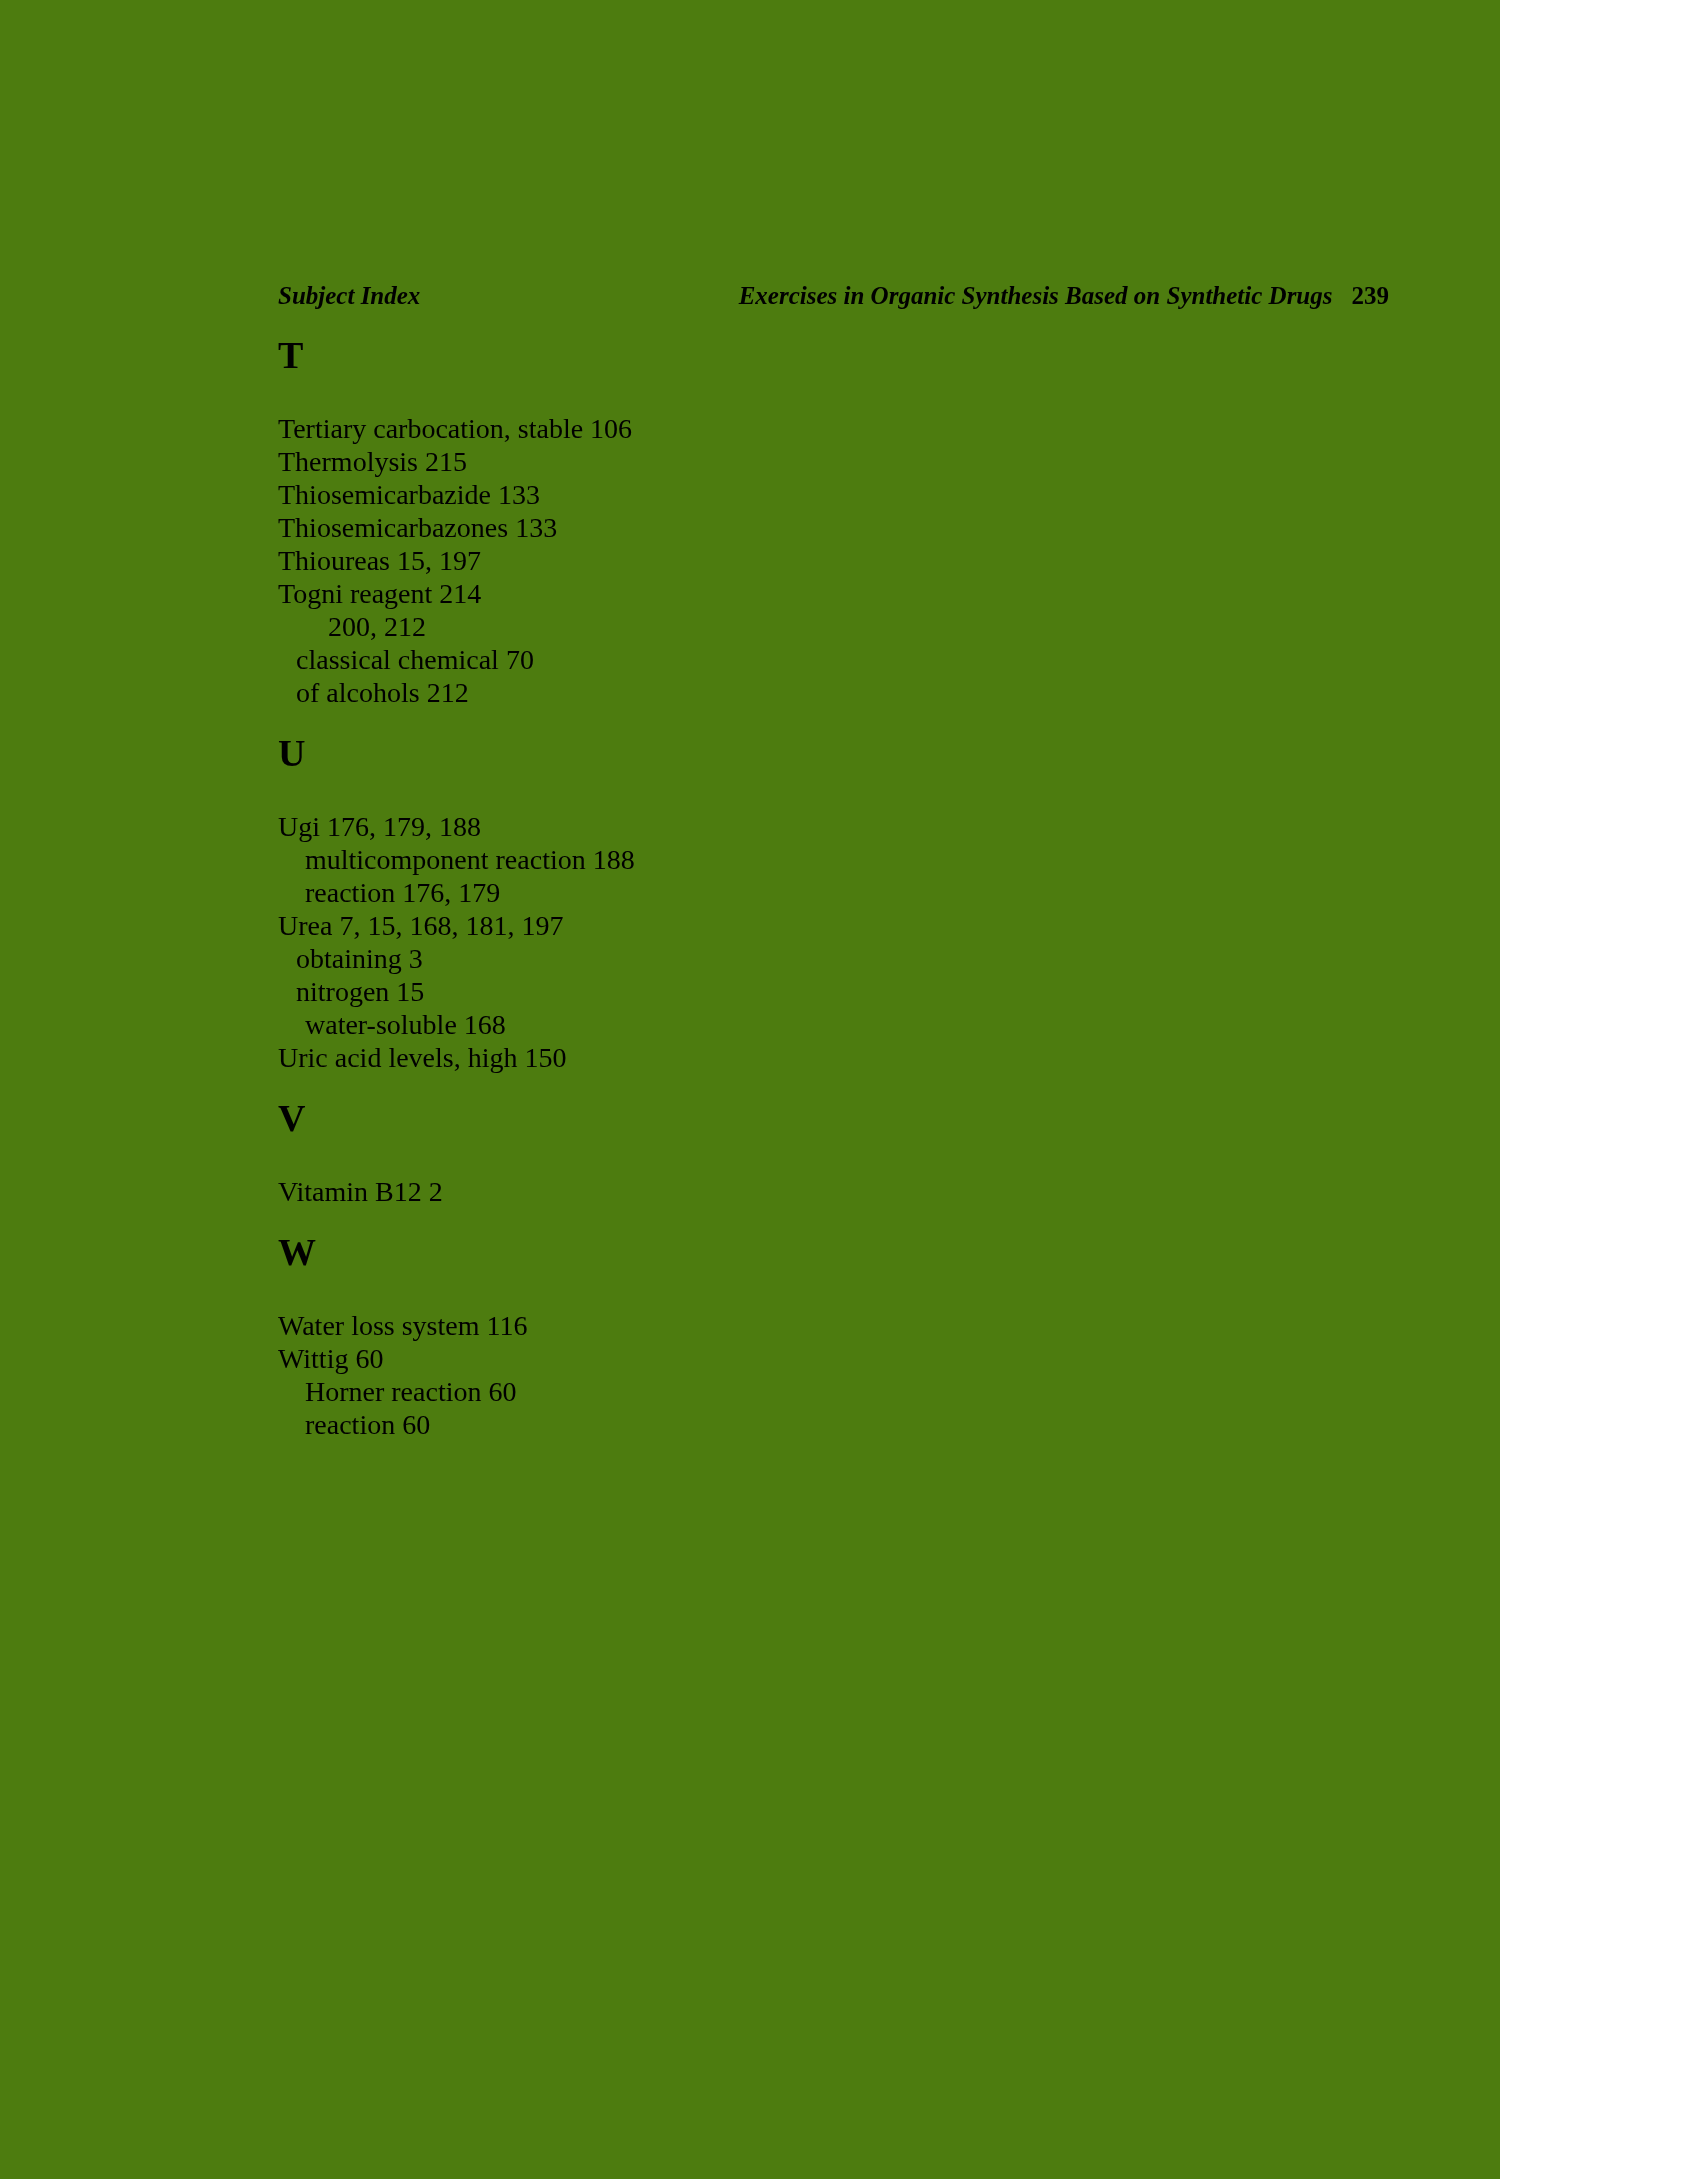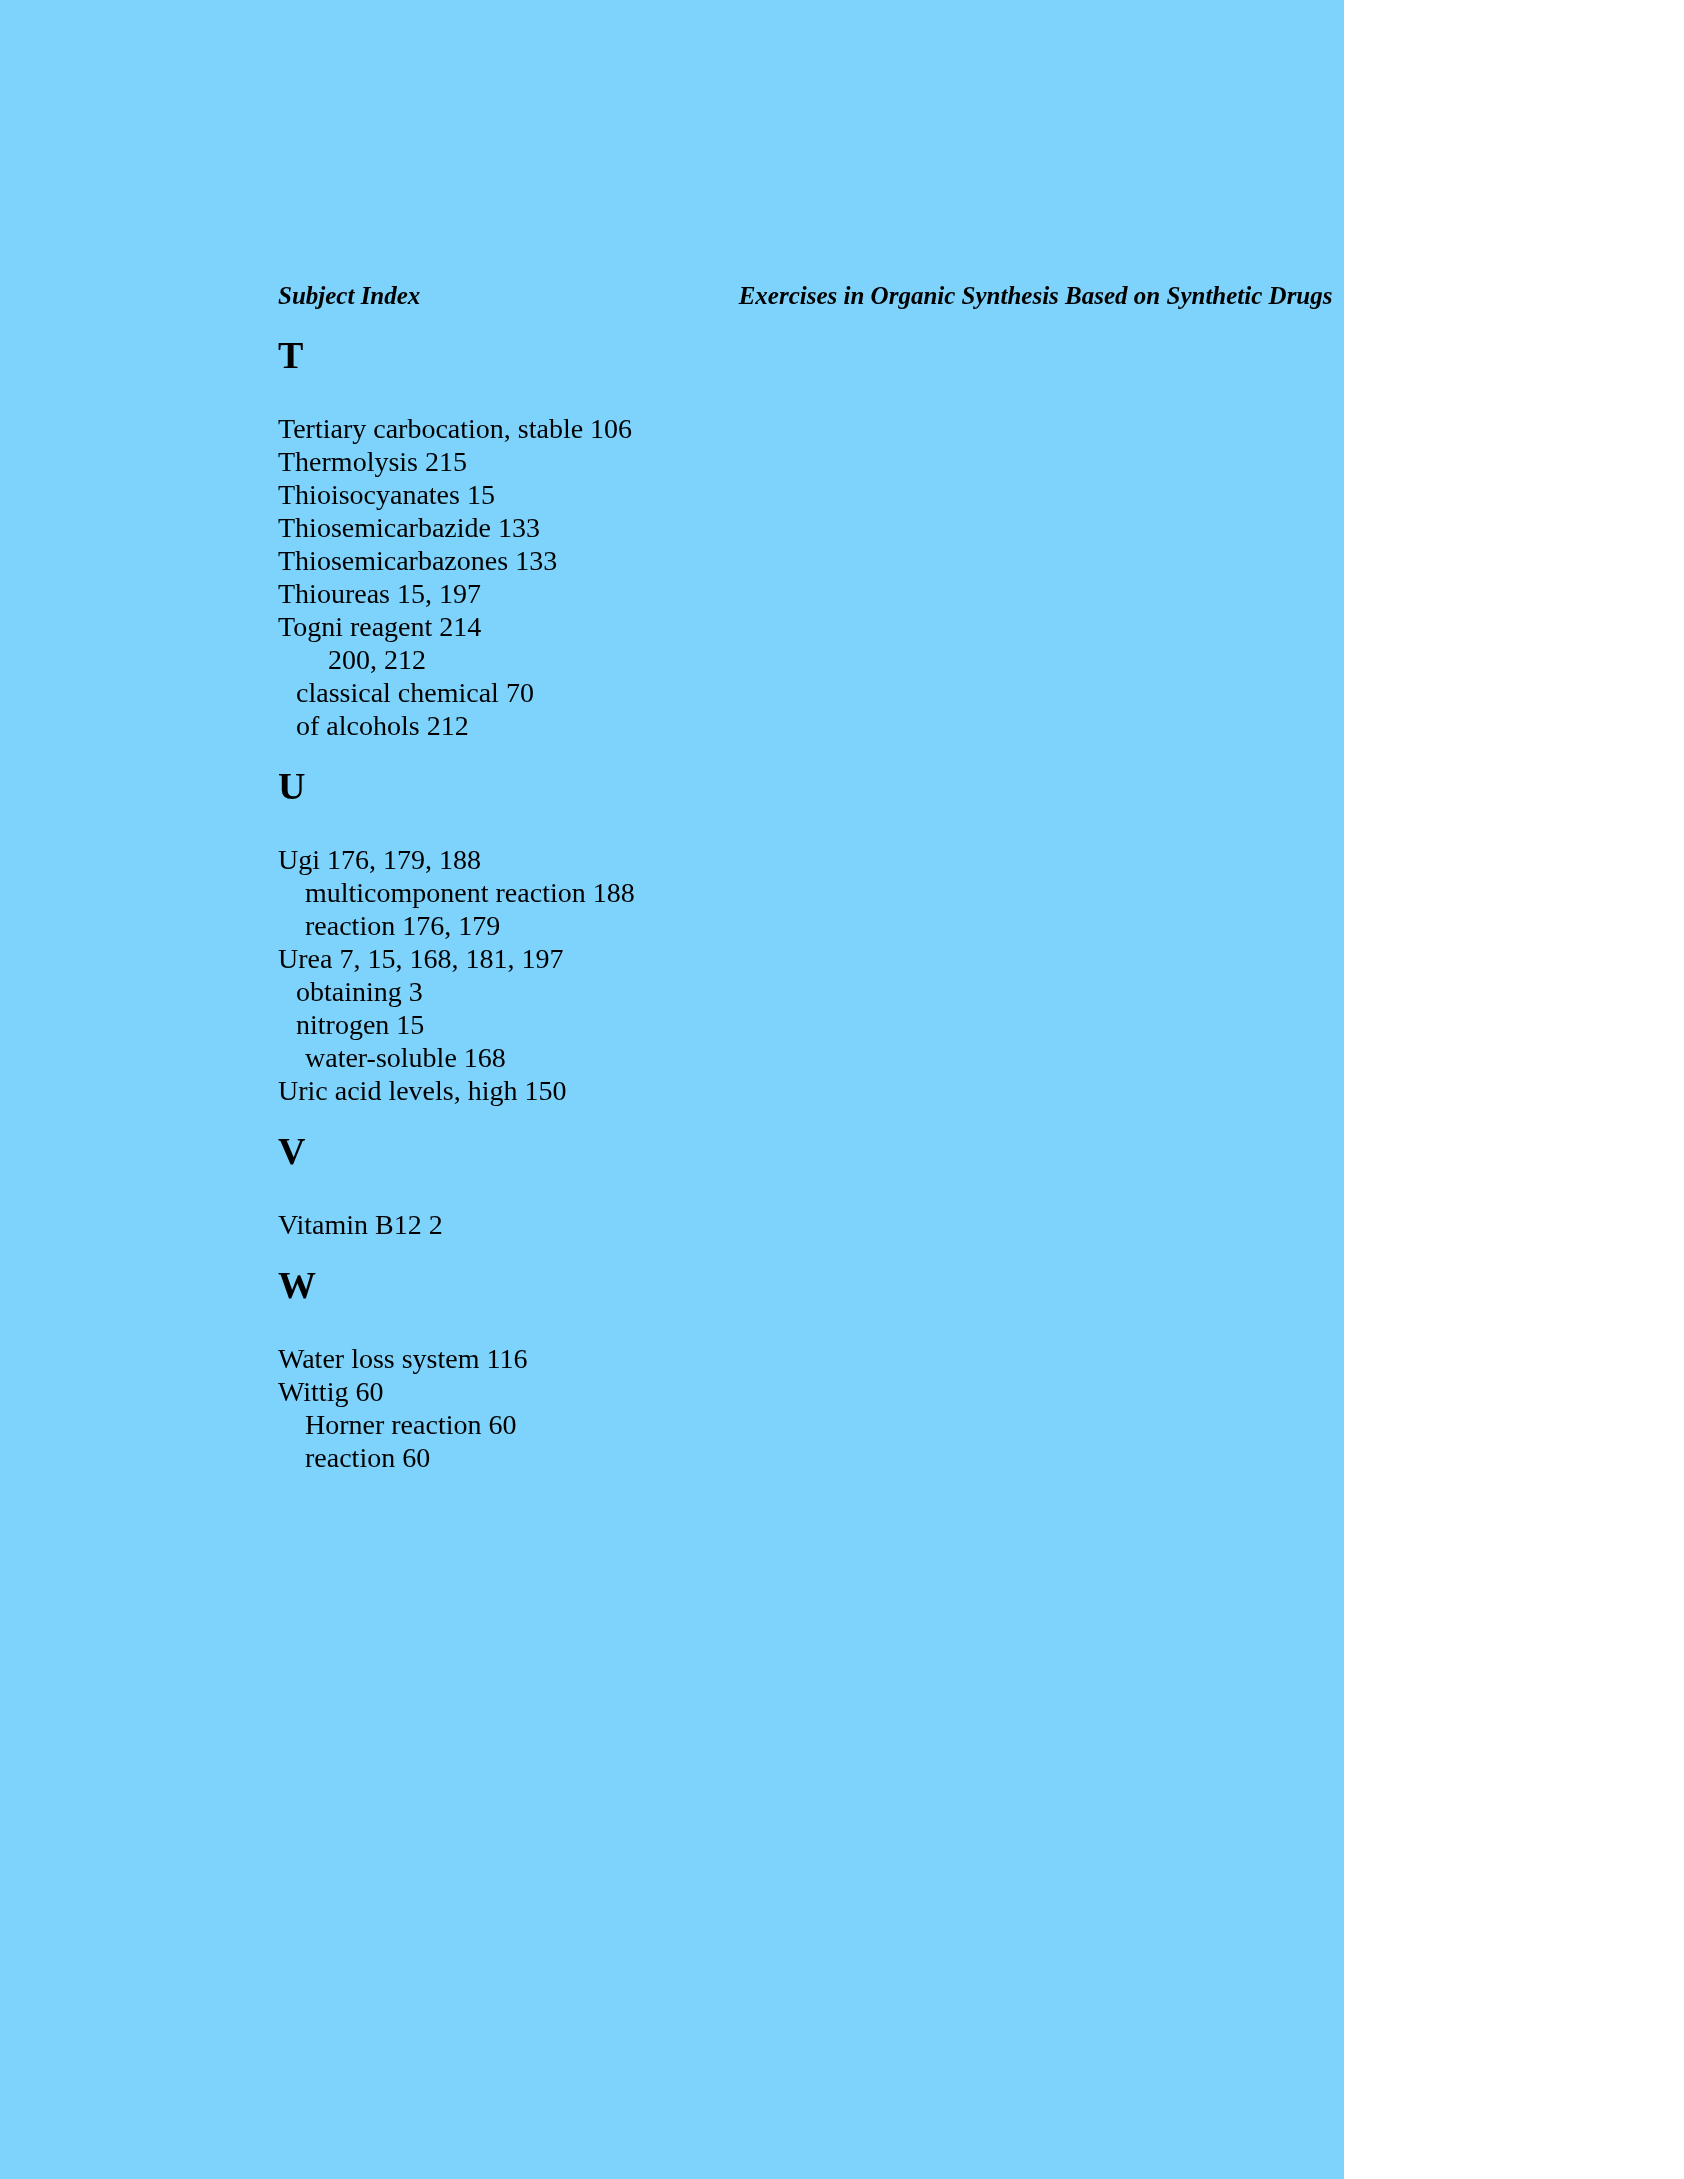--- a/index.html
+++ b/index.html
@@ -2,23 +2,23 @@
 <html><head>
 <meta charset="utf-8">
 <style>
   html, body {
     margin: 0;
     padding: 0;
     background: #ffffff;
   }
   .page {
     position: relative;
-    width: 1344px;
+    width: 1500px;
     height: 2179px;
-    background: #7dd3fc;
+    background: #4d7c0f;
     color: #000000;
     font-family: "Liberation Serif", serif;
     overflow: hidden;
   }
   .content {
     position: absolute;
     left: 278px;
     top: 280px;
     width: 1111px;
   }
@@ -71,21 +71,20 @@
         <span class="hdr-pagenum">239</span>
       </span>
     </div>
 
     <div id="sections">
         <div class="section">
           <div class="section-letter">T</div>
           <div class="entries">
             <div class="entry indent-0">Tertiary carbocation, stable 106</div>
             <div class="entry indent-0">Thermolysis 215</div>
-            <div class="entry indent-0">Thioisocyanates 15</div>
             <div class="entry indent-0">Thiosemicarbazide 133</div>
             <div class="entry indent-0">Thiosemicarbazones 133</div>
             <div class="entry indent-0">Thioureas 15, 197</div>
             <div class="entry indent-0">Togni reagent 214</div>
             <div class="entry indent-3">200, 212</div>
             <div class="entry indent-1">classical chemical 70</div>
             <div class="entry indent-1">of alcohols 212</div>
           </div>
         </div>
         <div class="section">

